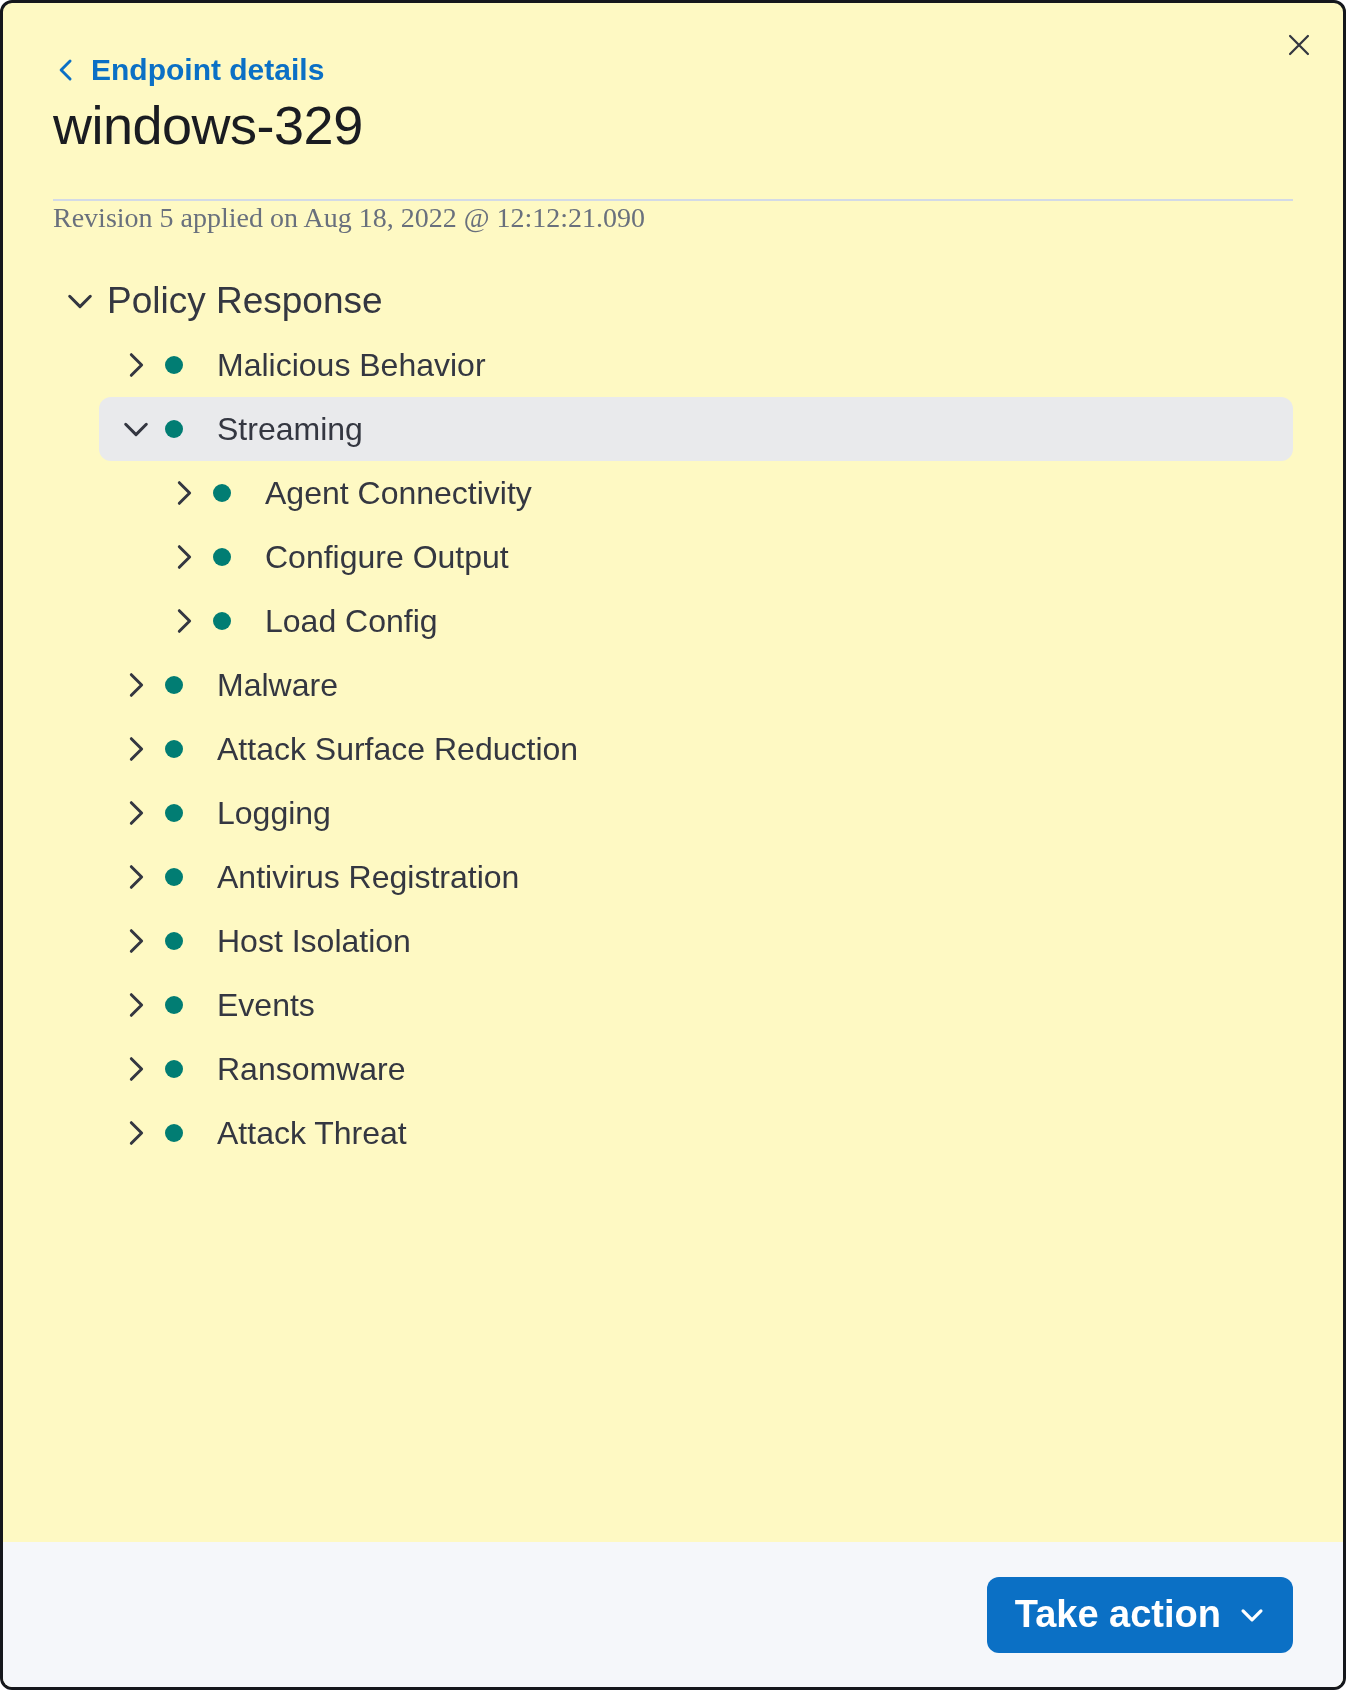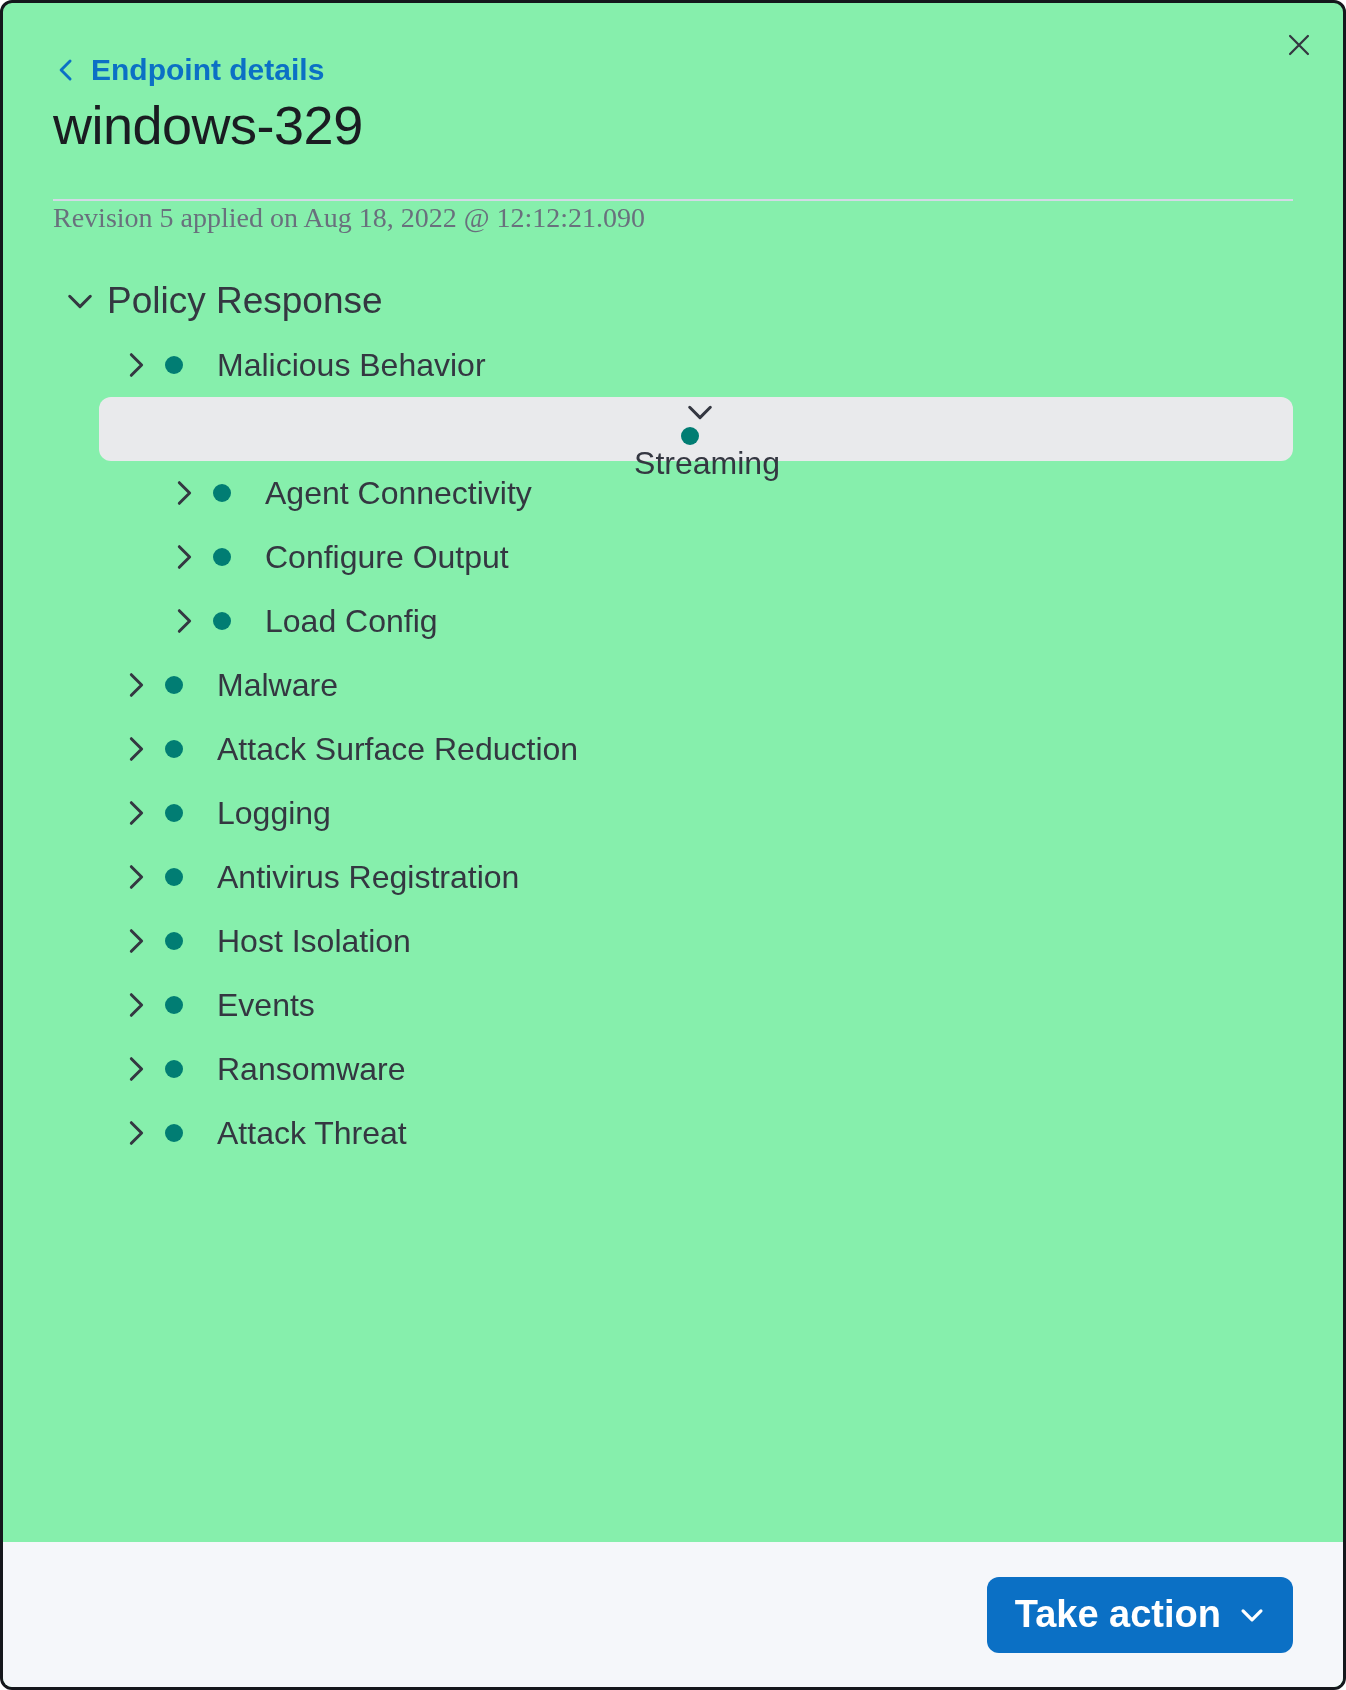--- a/index.html
+++ b/index.html
@@ -6,21 +6,21 @@
     margin: 0;
     padding: 0;
     background: #ffffff;
     font-family: "Liberation Sans", sans-serif;
   }
   .flyout {
     position: relative;
     width: 1346px;
     height: 1690px;
     box-sizing: border-box;
-    background: #86efac;
+    background: #fef9c3;
     border: 3px solid #15171c;
     border-radius: 12px;
     display: flex;
     flex-direction: column;
     overflow: hidden;
   }
   
   .flyout-header {
     position: relative;
     padding: 50px 50px 0 50px;
@@ -90,21 +90,20 @@
     font-size: 32px;
     border-radius: 12px;
   }
   .tree-row.lvl0 { padding-left: 12px; font-size: 37px; }
   .tree-row.lvl1 { padding-left: 68px; text-align: center; }
   .tree-row.lvl2 { padding-left: 116px; }
   .tree-row.selected {
     background: #e9eaec;
     margin-left: 46px;
     padding-left: 22px;
-    flex-direction: column;
   }
   .twisty {
     flex: 0 0 auto;
     width: 30px;
     height: 30px;
     margin-right: 14px;
     display: flex;
     align-items: center;
     justify-content: center;
   }

